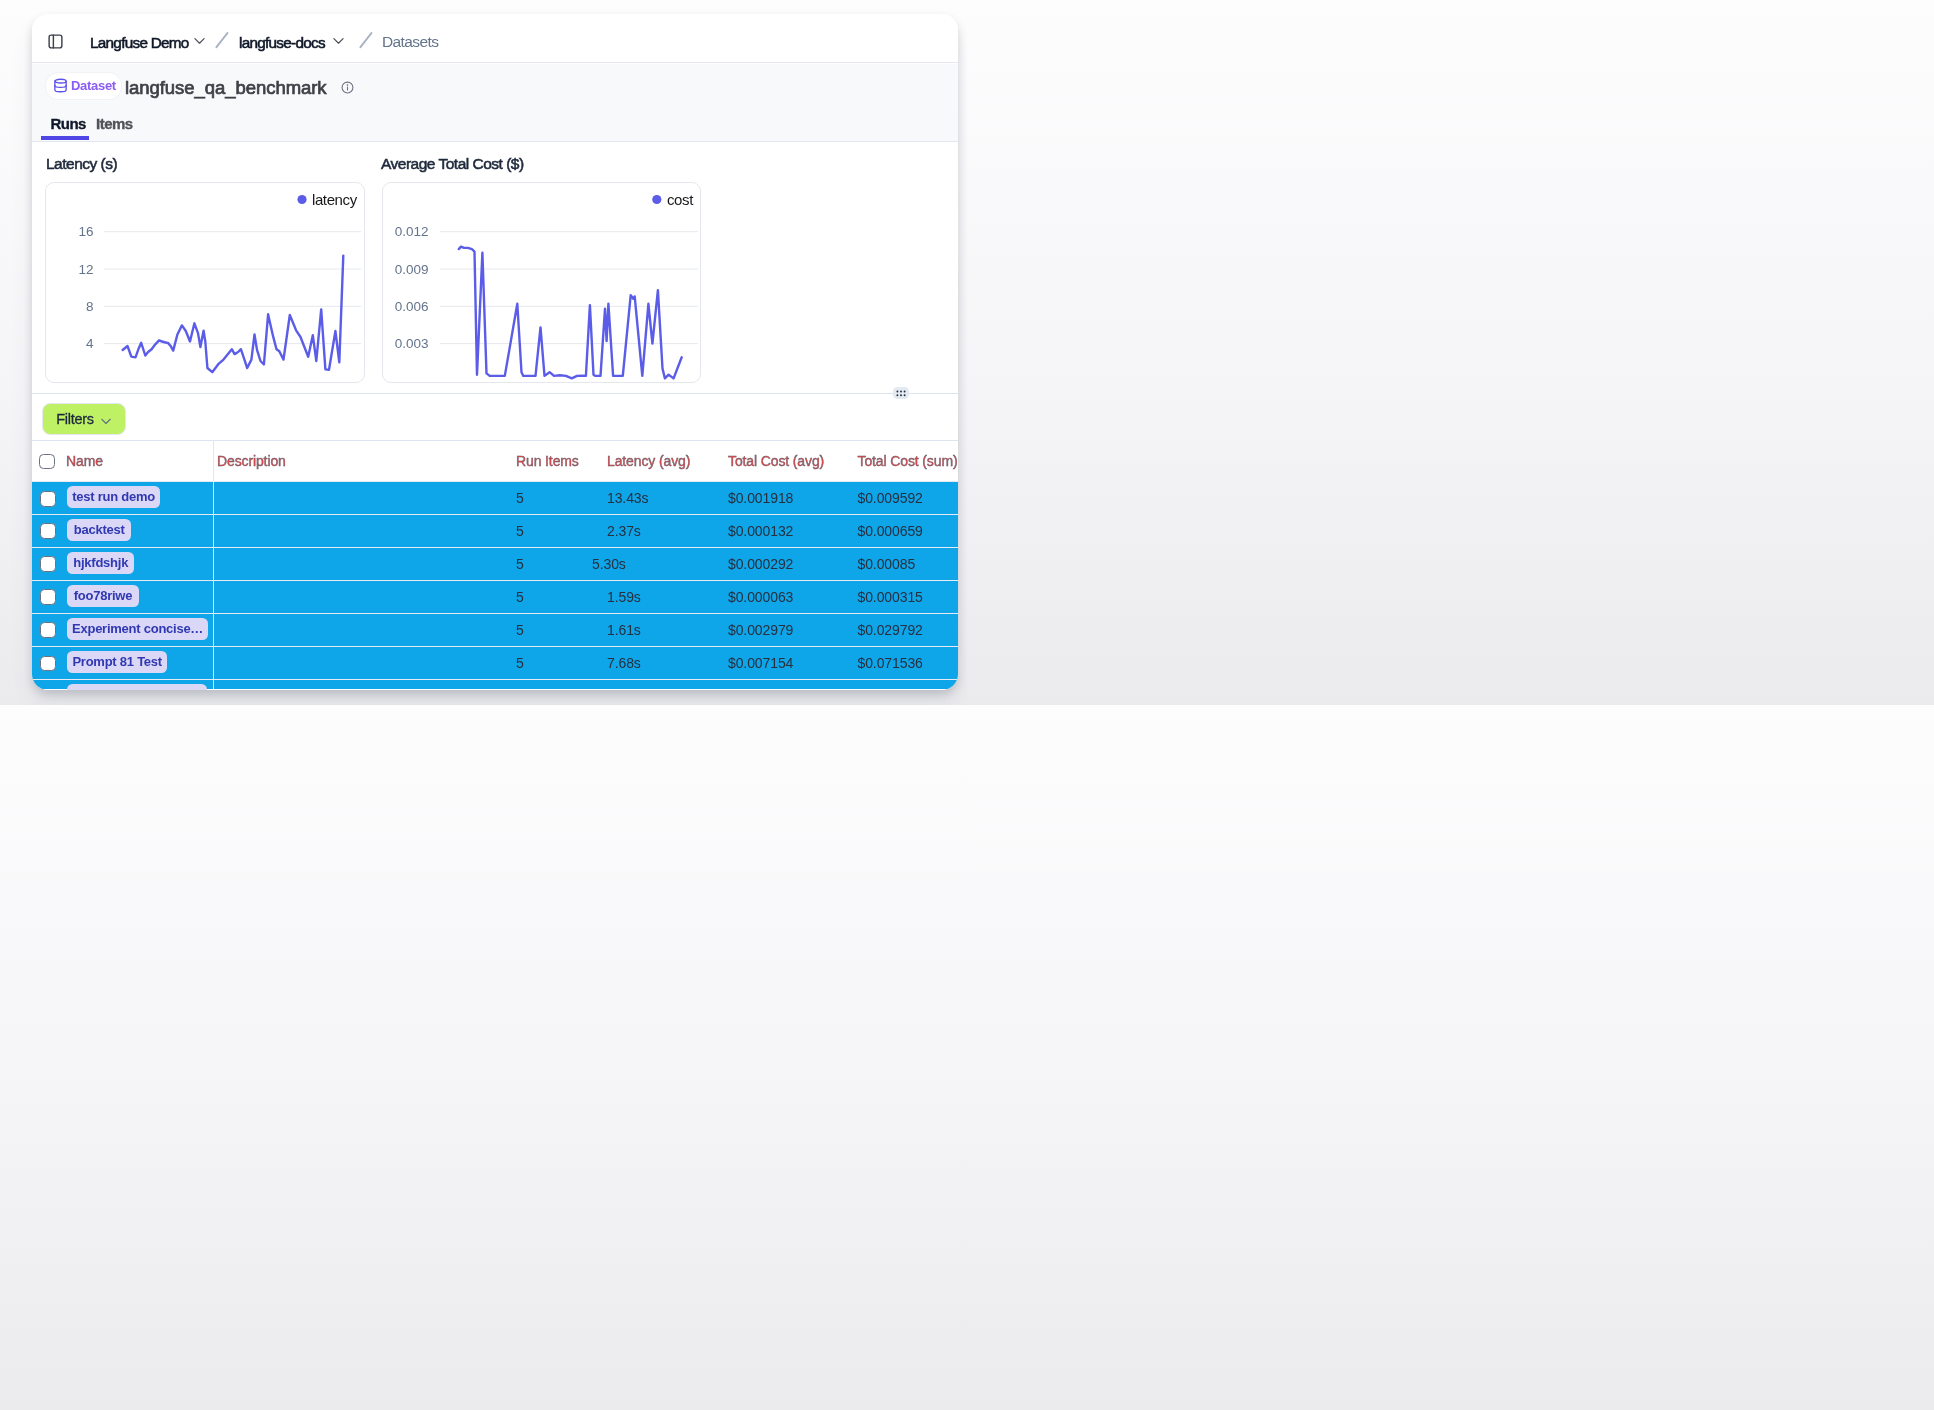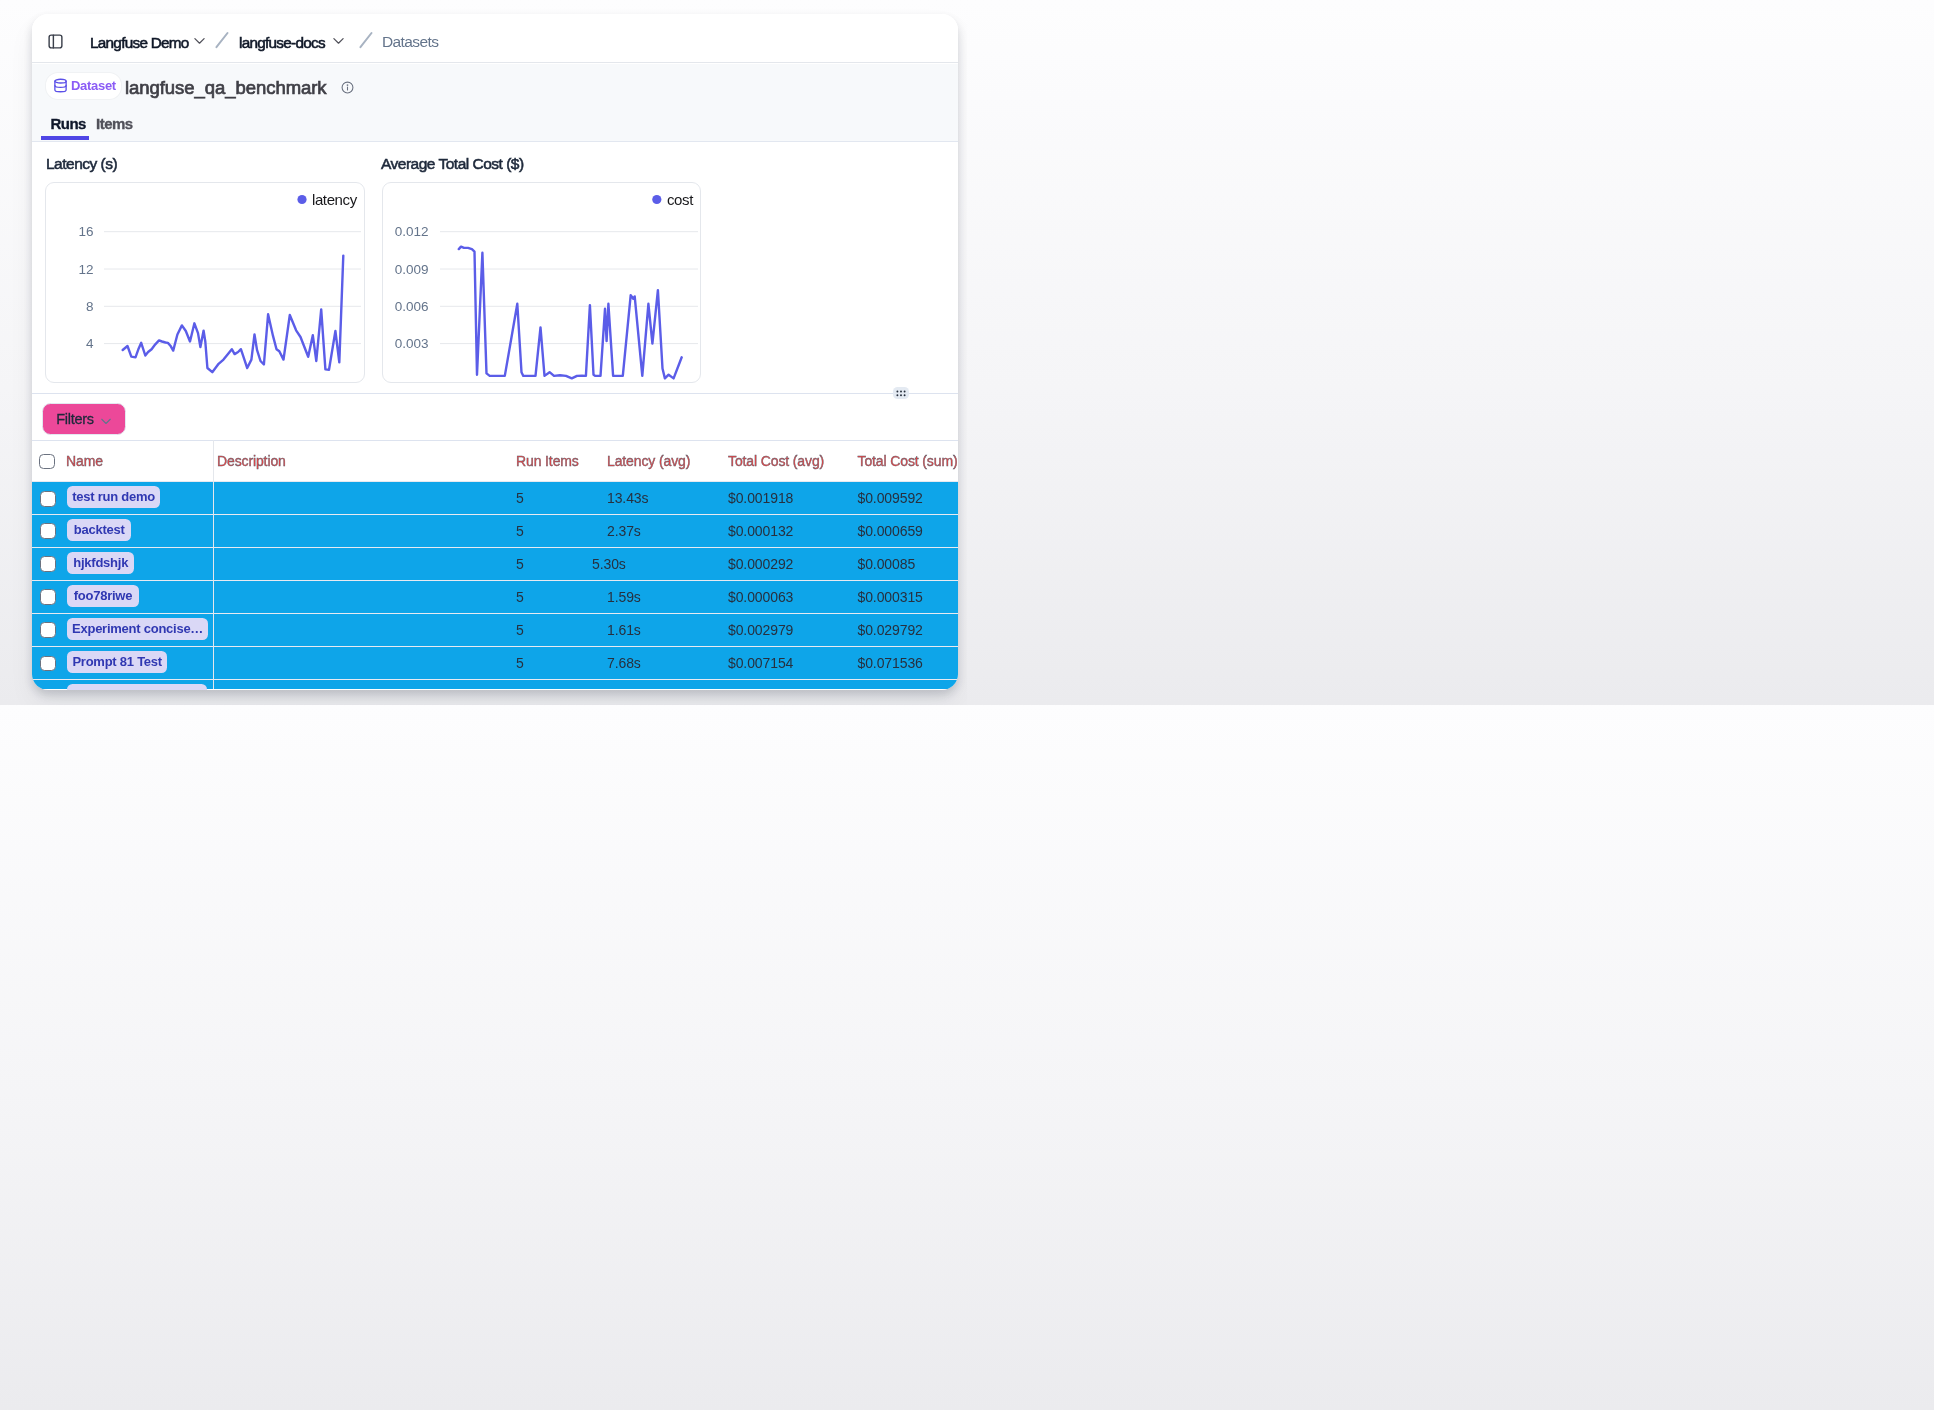--- a/index.html
+++ b/index.html
@@ -26,21 +26,21 @@
 .badge { position:absolute; left:14px; top:58.5px; width:74.5px; height:26px; background:#fff; border-radius:12px; box-shadow:0 0 0 1px rgba(16,24,40,.03); }
 .badge-txt { position:absolute; left:25px; top:5.5px; font-size:13px; font-weight:700; color:#8b5cf6; letter-spacing:-0.3px; }
 .title { position:absolute; left:93px; top:63px; font-size:18.5px; font-weight:400; color:#3f3f46; letter-spacing:-0.05px; -webkit-text-stroke:0.72px #3f3f46; }
 .tab { font-size:15px; font-weight:700; letter-spacing:-0.5px; -webkit-text-stroke:0.35px; }
 .tabline { position:absolute; left:9px; top:121.5px; width:47.5px; height:4px; background:#4f46e5; }
 
 .ctitle { font-size:15.5px; font-weight:400; color:#1e293b; letter-spacing:-0.5px; -webkit-text-stroke:0.55px #1e293b; }
 .ccard { position:absolute; top:168px; height:201px; background:#fff; border:1px solid #e4e7ec; border-radius:9px; }
 
 .toolbar { position:absolute; left:0; top:379px; width:100%; height:47.3px; border-top:1px solid #dde3ef; background:#fff; }
-.fbtn { position:absolute; left:9.8px; top:8.7px; width:84.3px; height:32.3px; border:1px solid #e3e8f0; border-radius:8.5px; background:#ec4899; }
+.fbtn { position:absolute; left:9.8px; top:8.7px; width:84.3px; height:32.3px; border:1px solid #e3e8f0; border-radius:8.5px; background:#bef264; }
 .fbtn span { position:absolute; left:13.5px; top:7.5px; font-size:14.5px; font-weight:400; color:#1e293b; letter-spacing:-0.3px; -webkit-text-stroke:0.3px #1e293b; }
 
 .thead { position:absolute; left:0; top:426.3px; width:100%; height:42px; border-top:1px solid #dde3ef; border-bottom:1px solid #e6e9f0; background:#fff; }
 .th { position:absolute; font-size:14px; font-weight:400; color:#ef4444; letter-spacing:-0.12px; -webkit-text-stroke:0.4px #56606e; white-space:nowrap; }
 .row { position:absolute; left:0; width:100%; height:33.1px; border-bottom:1px solid #e7eaf2; background:#0ea5e9; }
 .cb { position:absolute; width:15.6px; height:15.6px; border:1.6px solid #6b7280; border-radius:4.5px; background:#fff; }
 .pill { position:absolute; left:35.2px; top:4px; height:22px; background:#dad8f6; border-radius:5.5px; color:#3038b2; font-size:13px; font-weight:700; line-height:22.2px; text-align:center; letter-spacing:-0.25px; white-space:nowrap; overflow:hidden; }
 .td { position:absolute; top:8px; font-size:14px; color:#27303f; letter-spacing:-0.1px; white-space:nowrap; }
 .vline { position:absolute; left:180.7px; top:426.3px; width:1px; height:249.2px; background:#e4e7ec; }
 svg text { font-family:"Liberation Sans", sans-serif; }

